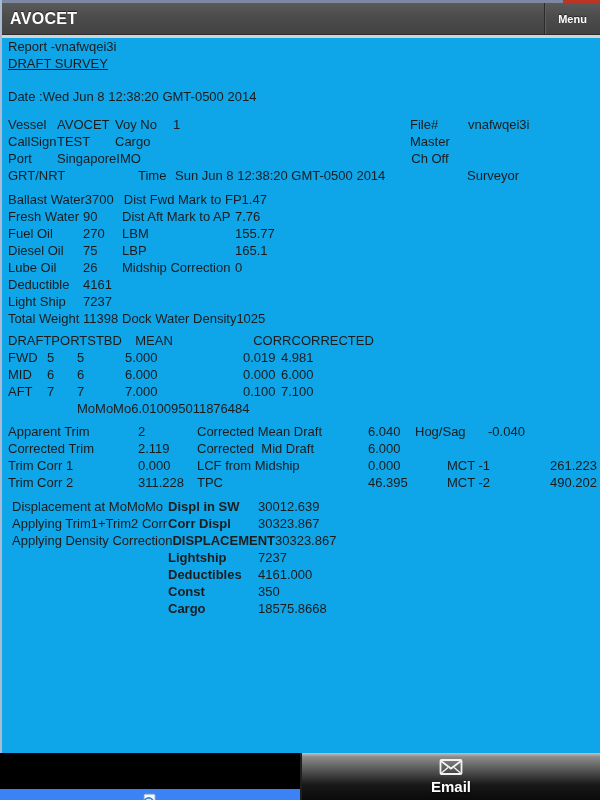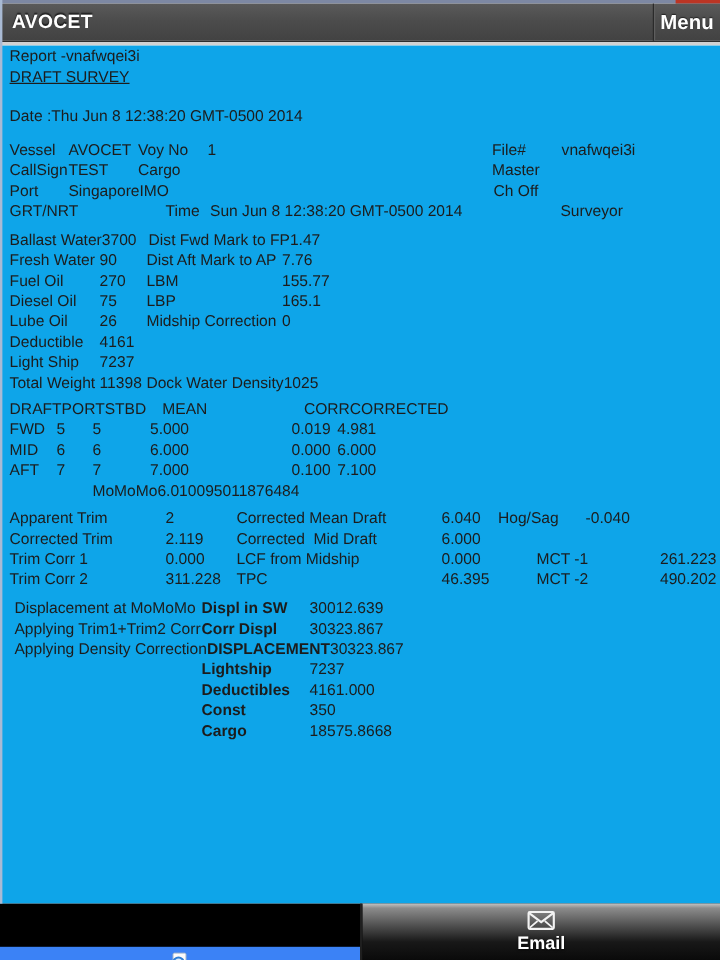--- a/index.html
+++ b/index.html
@@ -19,21 +19,21 @@
     background:linear-gradient(180deg,#5a5a5a 0%,#4c4c4c 45%,#424242 100%);
     border-bottom:1px solid #2e2e2e;
     display:flex;align-items:center;justify-content:space-between;
   }
   .appbar .title{
     padding-left:10px;color:#fff;font-weight:bold;font-size:16px;
     text-shadow:0 -1px 1px rgba(0,0,0,.6);letter-spacing:.3px;
   }
   .menu-btn{
     height:31px;min-width:55px;display:flex;align-items:center;justify-content:center;
-    color:#fff;font-weight:bold;font-size:17px;
+    color:#fff;font-weight:bold;font-size:11px;
     border-left:1px solid #2a2a2a;box-shadow:inset 1px 0 0 #5e5e5e;
     text-shadow:0 -1px 1px rgba(0,0,0,.6);cursor:pointer;
   }
   .hdr-sep{position:absolute;top:35px;left:0;width:600px;height:3px;background:#d2d2d2;}
 
   
   .blue-edge{position:absolute;top:0;left:0;width:2px;height:753px;background:#a9bad4;z-index:5;}
 
   
   .content{
@@ -116,21 +116,21 @@
 
   <div class="appbar">
     <span class="title">AVOCET</span>
     <div class="menu-btn">Menu</div>
   </div>
   <div class="hdr-sep"></div>
 
   <div class="content">
     <div class="line">Report -vnafwqei3i</div>
     <div class="line mb16">DRAFT SURVEY</div>
-    <div class="line mb11">Date :Thu Jun 8 12:38:20 GMT-0500 2014</div>
+    <div class="line mb11">Date :Wed Jun 8 12:38:20 GMT-0500 2014</div>
 
     <div class="tbl vess">
         <div class="row r0">
           <span class="cell">Vessel</span>
           <span class="cell">AVOCET</span>
           <span class="cell">Voy No</span>
           <span class="cell">1</span>
           <span class="cell">File#</span>
           <span class="cell">vnafwqei3i</span>
         </div>

